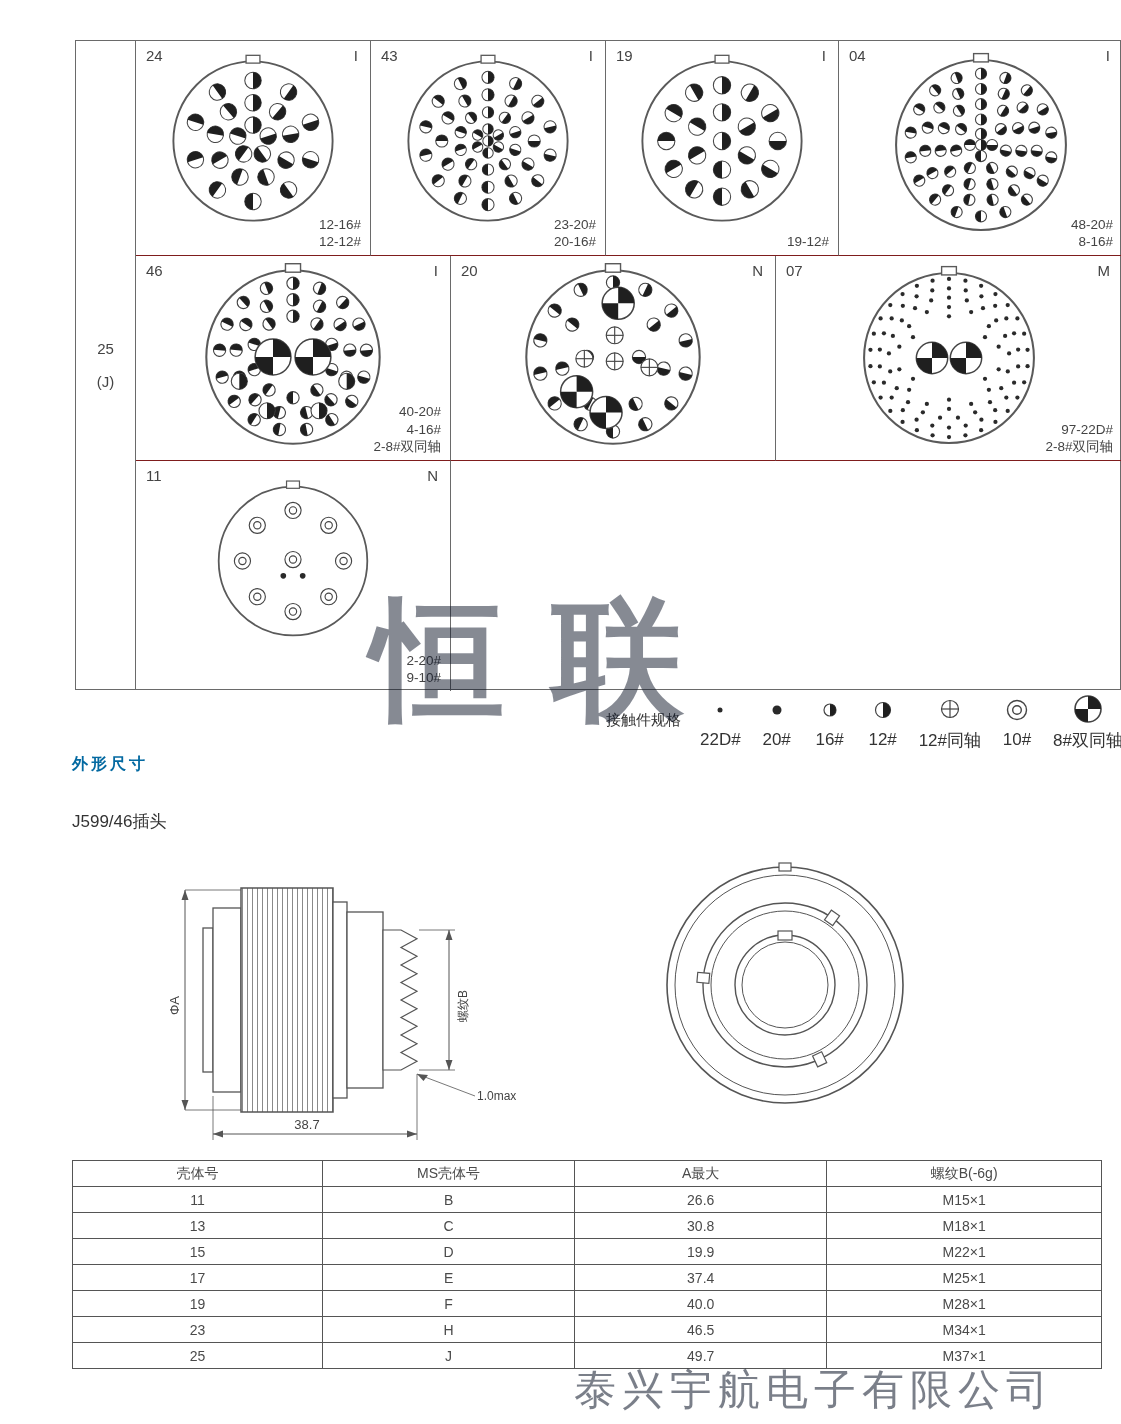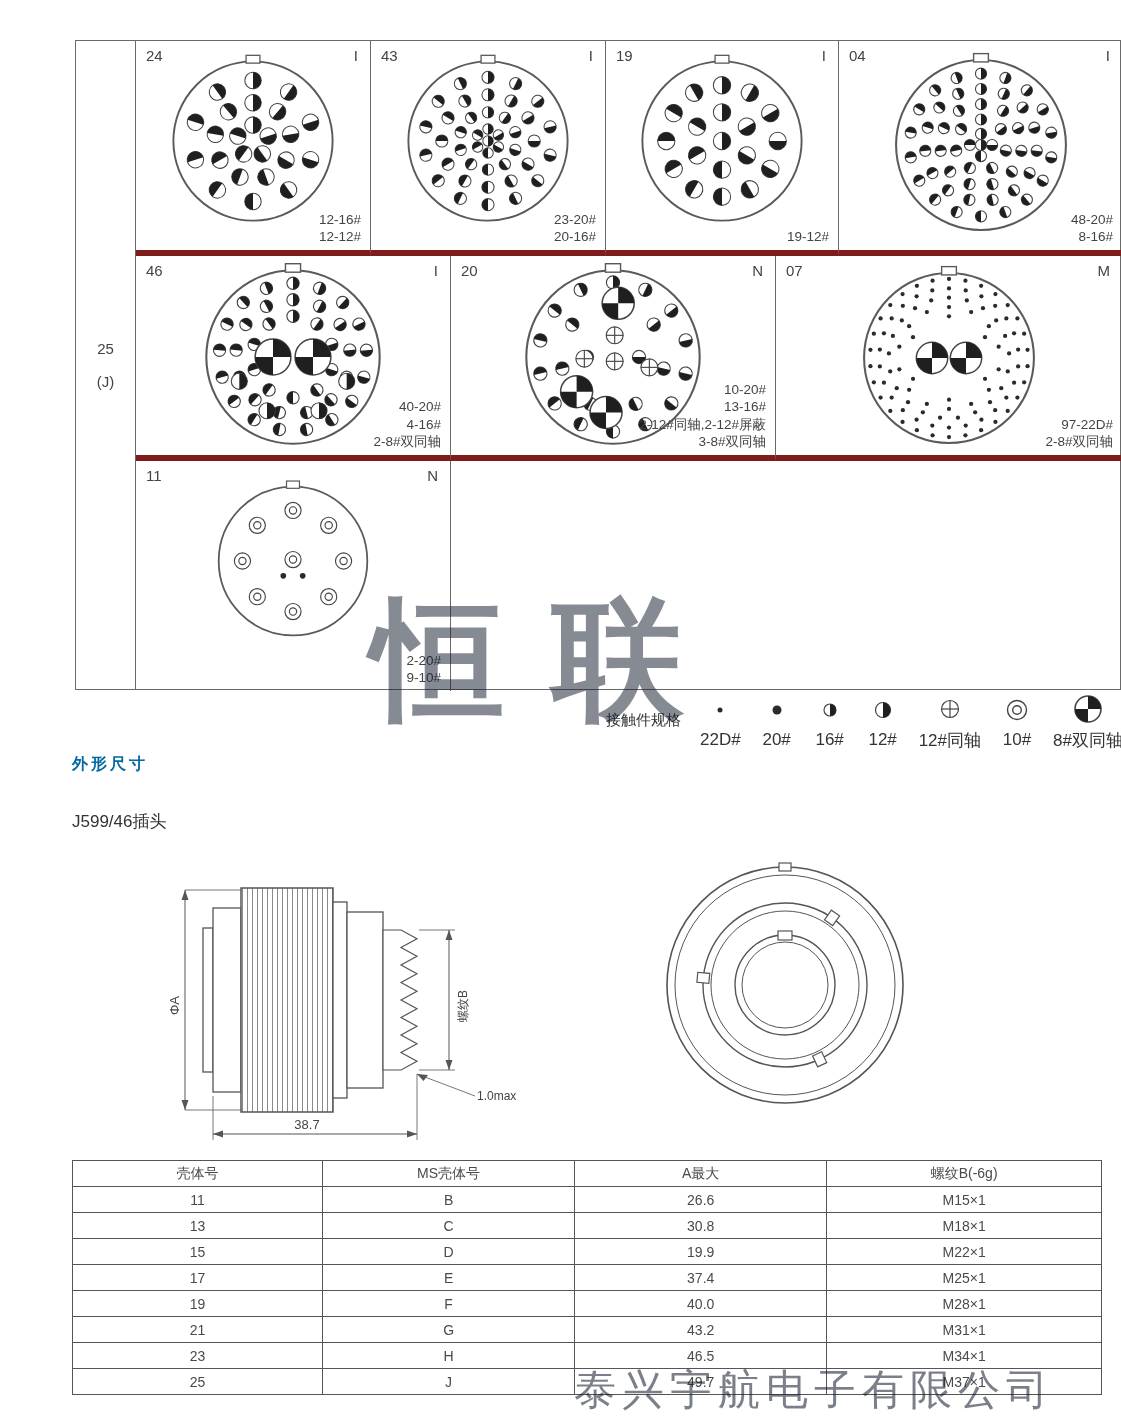--- a/index.html
+++ b/index.html
@@ -4,21 +4,21 @@
 <style>
   * { margin:0; padding:0; box-sizing:border-box; }
   body { font-family:"Liberation Sans", sans-serif; background:#fff; color:#333; }
   .page { position:relative; width:1121px; height:1424px; background:#fff; overflow:hidden; }
 
   
   .grid { position:absolute; left:75px; top:40px; width:1046px; height:650px; border:1.5px solid #6a6a6a; }
   .shell-col { position:absolute; left:0; top:0; width:60px; height:100%; border-right:1px solid #6a6a6a;
                display:flex; flex-direction:column; justify-content:center; align-items:center; gap:16px;
                font-size:15px; color:#444; }
-  .cell { position:absolute; border-right:1px solid #6a6a6a; border-bottom:6px solid #7f1d1d; }
+  .cell { position:absolute; border-right:1px solid #6a6a6a; border-bottom:1px solid #7f1d1d; }
   .cell.no-r { border-right:none; }
   .cell.no-b { border-bottom:none; }
   .code { position:absolute; top:6px; left:10px; font-size:15px; color:#444; }
   .cls  { position:absolute; top:6px; right:12px; font-size:15px; color:#444; }
   .desc { position:absolute; bottom:4px; right:9px; text-align:right; white-space:pre-line;
           font-size:13.5px; line-height:1.3; color:#444; }
   .face { position:absolute; left:50%; transform:translateX(-50%); }
 
   
   .legend { position:absolute; left:606px; top:692px; width:514px; height:60px;
@@ -1425,24 +1425,20 @@
               </g>
             </g>
             <g transform="translate(-7.4 58.9)">
               <g>
                 <circle r="17" fill="#fff" stroke="#444" stroke-width="1.6"></circle>
                 <path d="M0 0 L0 -17 A 17 17 0 0 1 17 0 Z" fill="#1f1f1f"></path>
                 <path d="M0 0 L0 17 A 17 17 0 0 1 -17 0 Z" fill="#1f1f1f"></path>
               </g>
             </g>
           </svg></div>
-      <div class="desc">10-20#
-13-16#
-2-12#同轴,2-12#屏蔽
-3-8#双同轴</div>
     </div>
     <div class="cell no-r" style="left:700px;top:215px;width:346px;height:205px">
       <span class="code">07</span>
       <span class="cls">M</span>
       <div class="face" style="top:6px"><svg width="192" height="192" viewBox="-104 -104 208 208">
             <circle r="92" fill="#fff" stroke="#5a5a5a" stroke-width="2.2"></circle>
             <rect x="-8" y="-99" width="16" height="9" fill="#fff" stroke="#5a5a5a" stroke-width="1.5"></rect>
             <g transform="translate(0.0 -85.6)">
               <circle r="2.3" fill="#2a2a2a"></circle>
             </g>
@@ -1997,26 +1993,20 @@
             <td>37.4</td>
             <td>M25×1</td>
           </tr>
           <tr>
             <td>19</td>
             <td>F</td>
             <td>40.0</td>
             <td>M28×1</td>
           </tr>
           <tr>
-            <td>21</td>
-            <td>G</td>
-            <td>43.2</td>
-            <td>M31×1</td>
-          </tr>
-          <tr>
             <td>23</td>
             <td>H</td>
             <td>46.5</td>
             <td>M34×1</td>
           </tr>
           <tr>
             <td>25</td>
             <td>J</td>
             <td>49.7</td>
             <td>M37×1</td>

